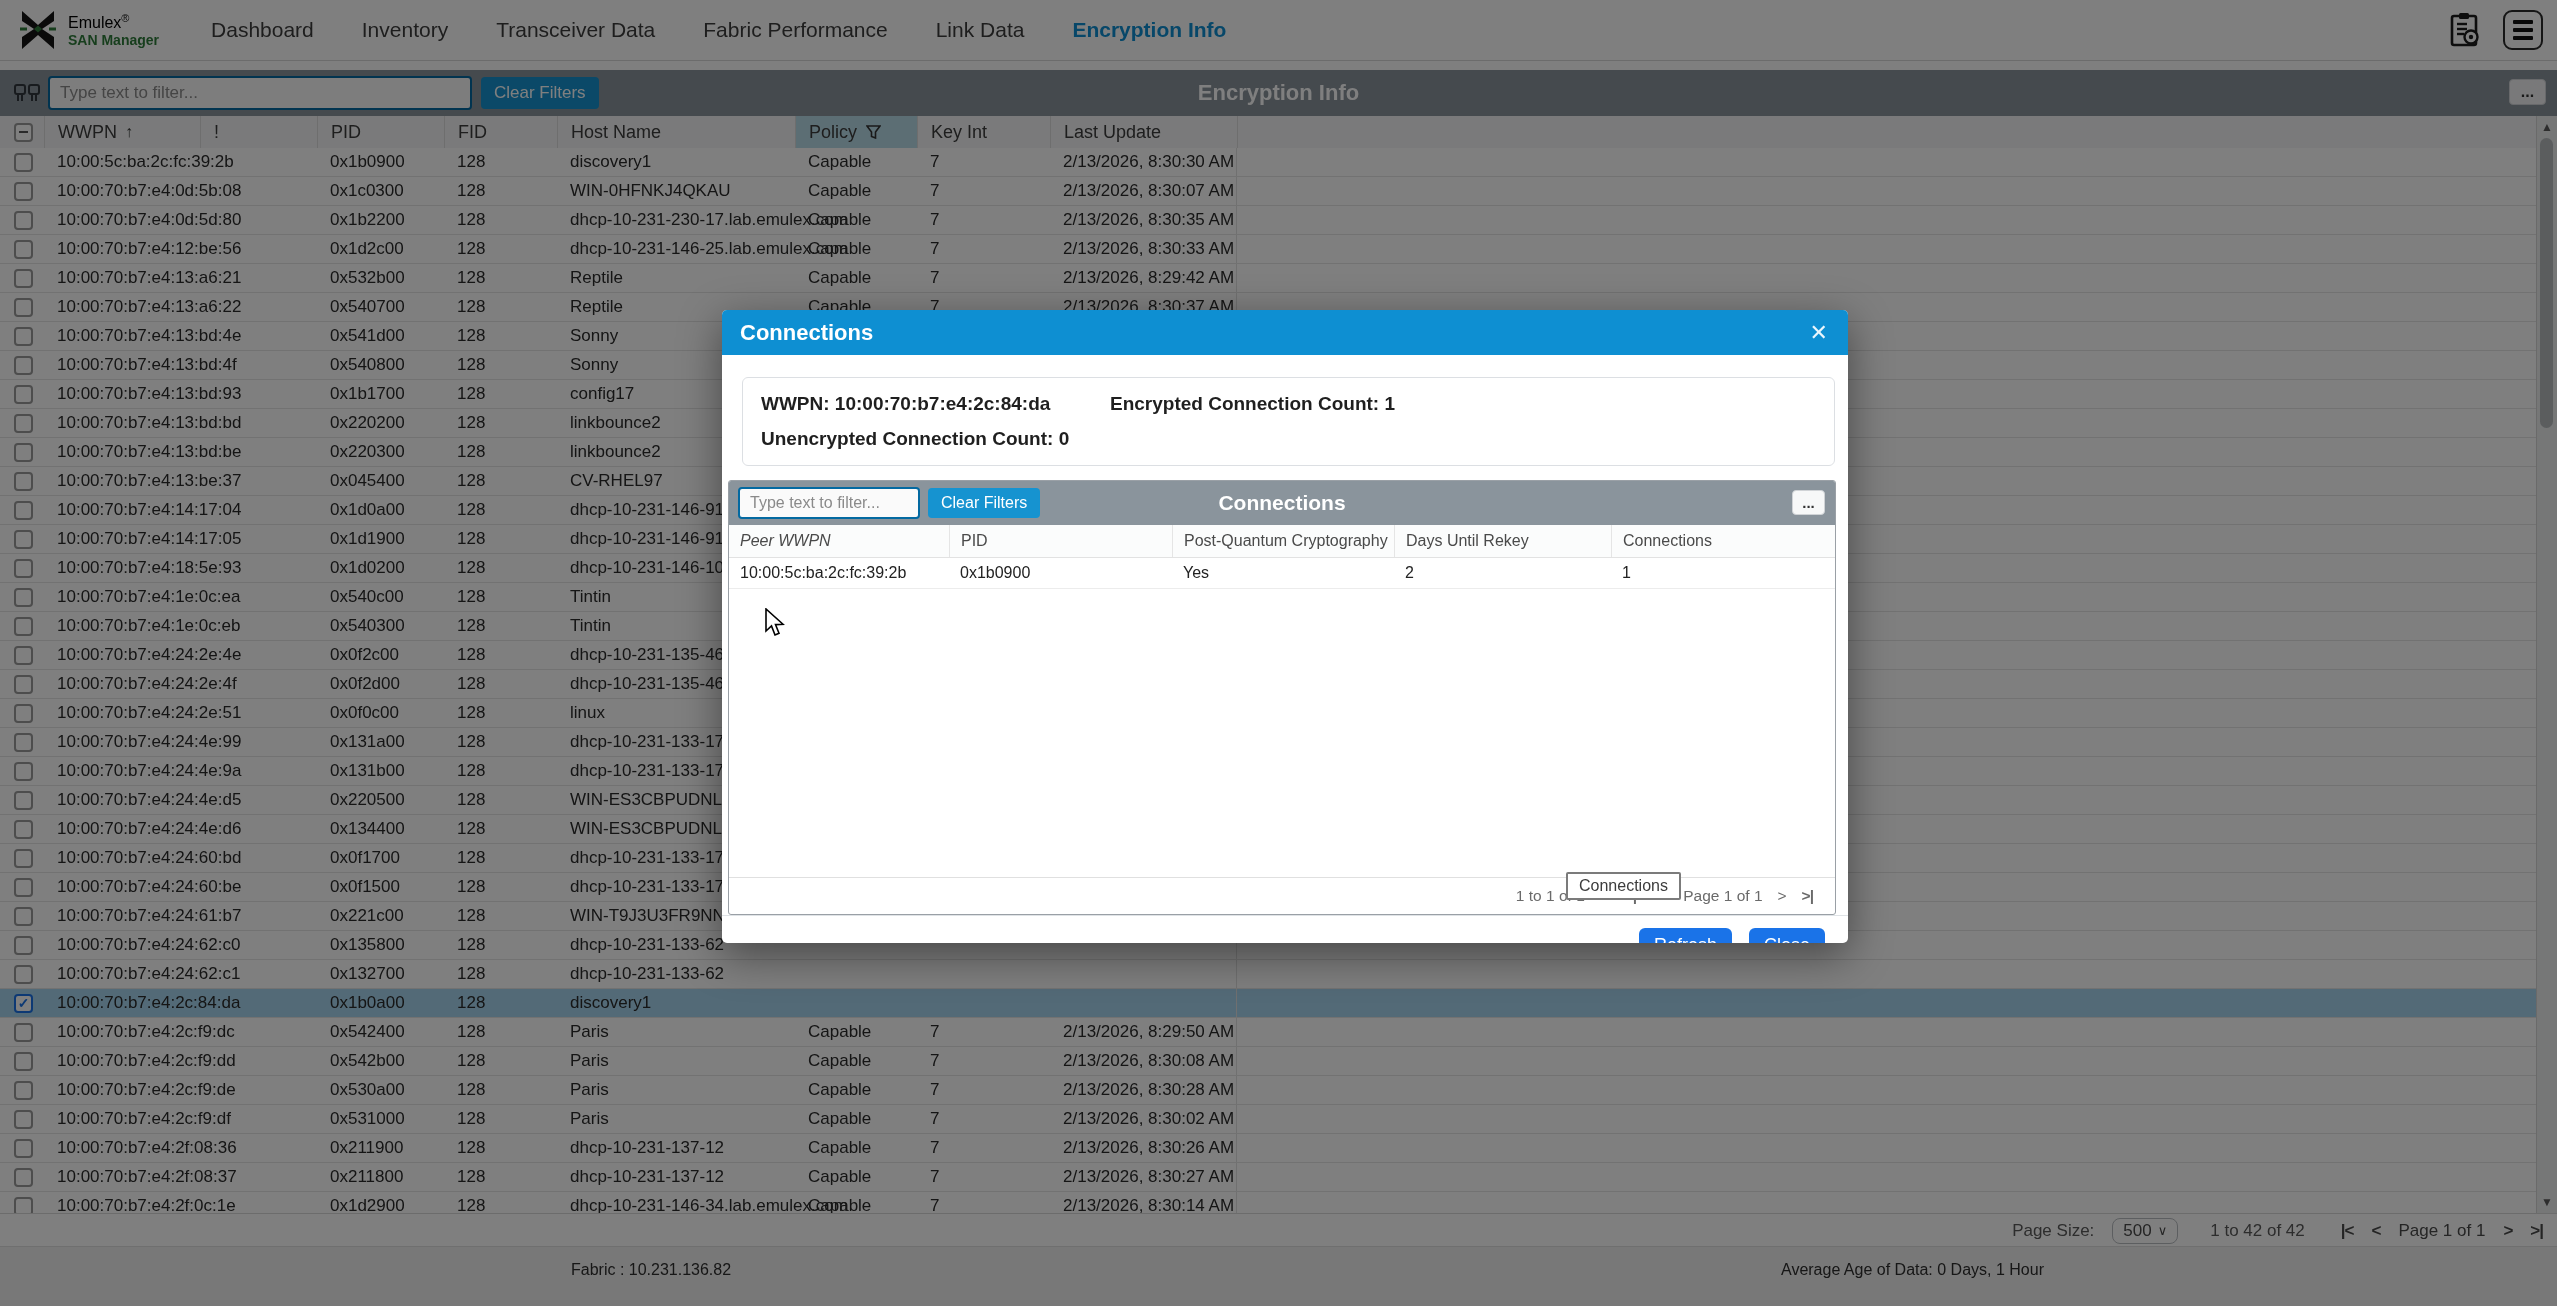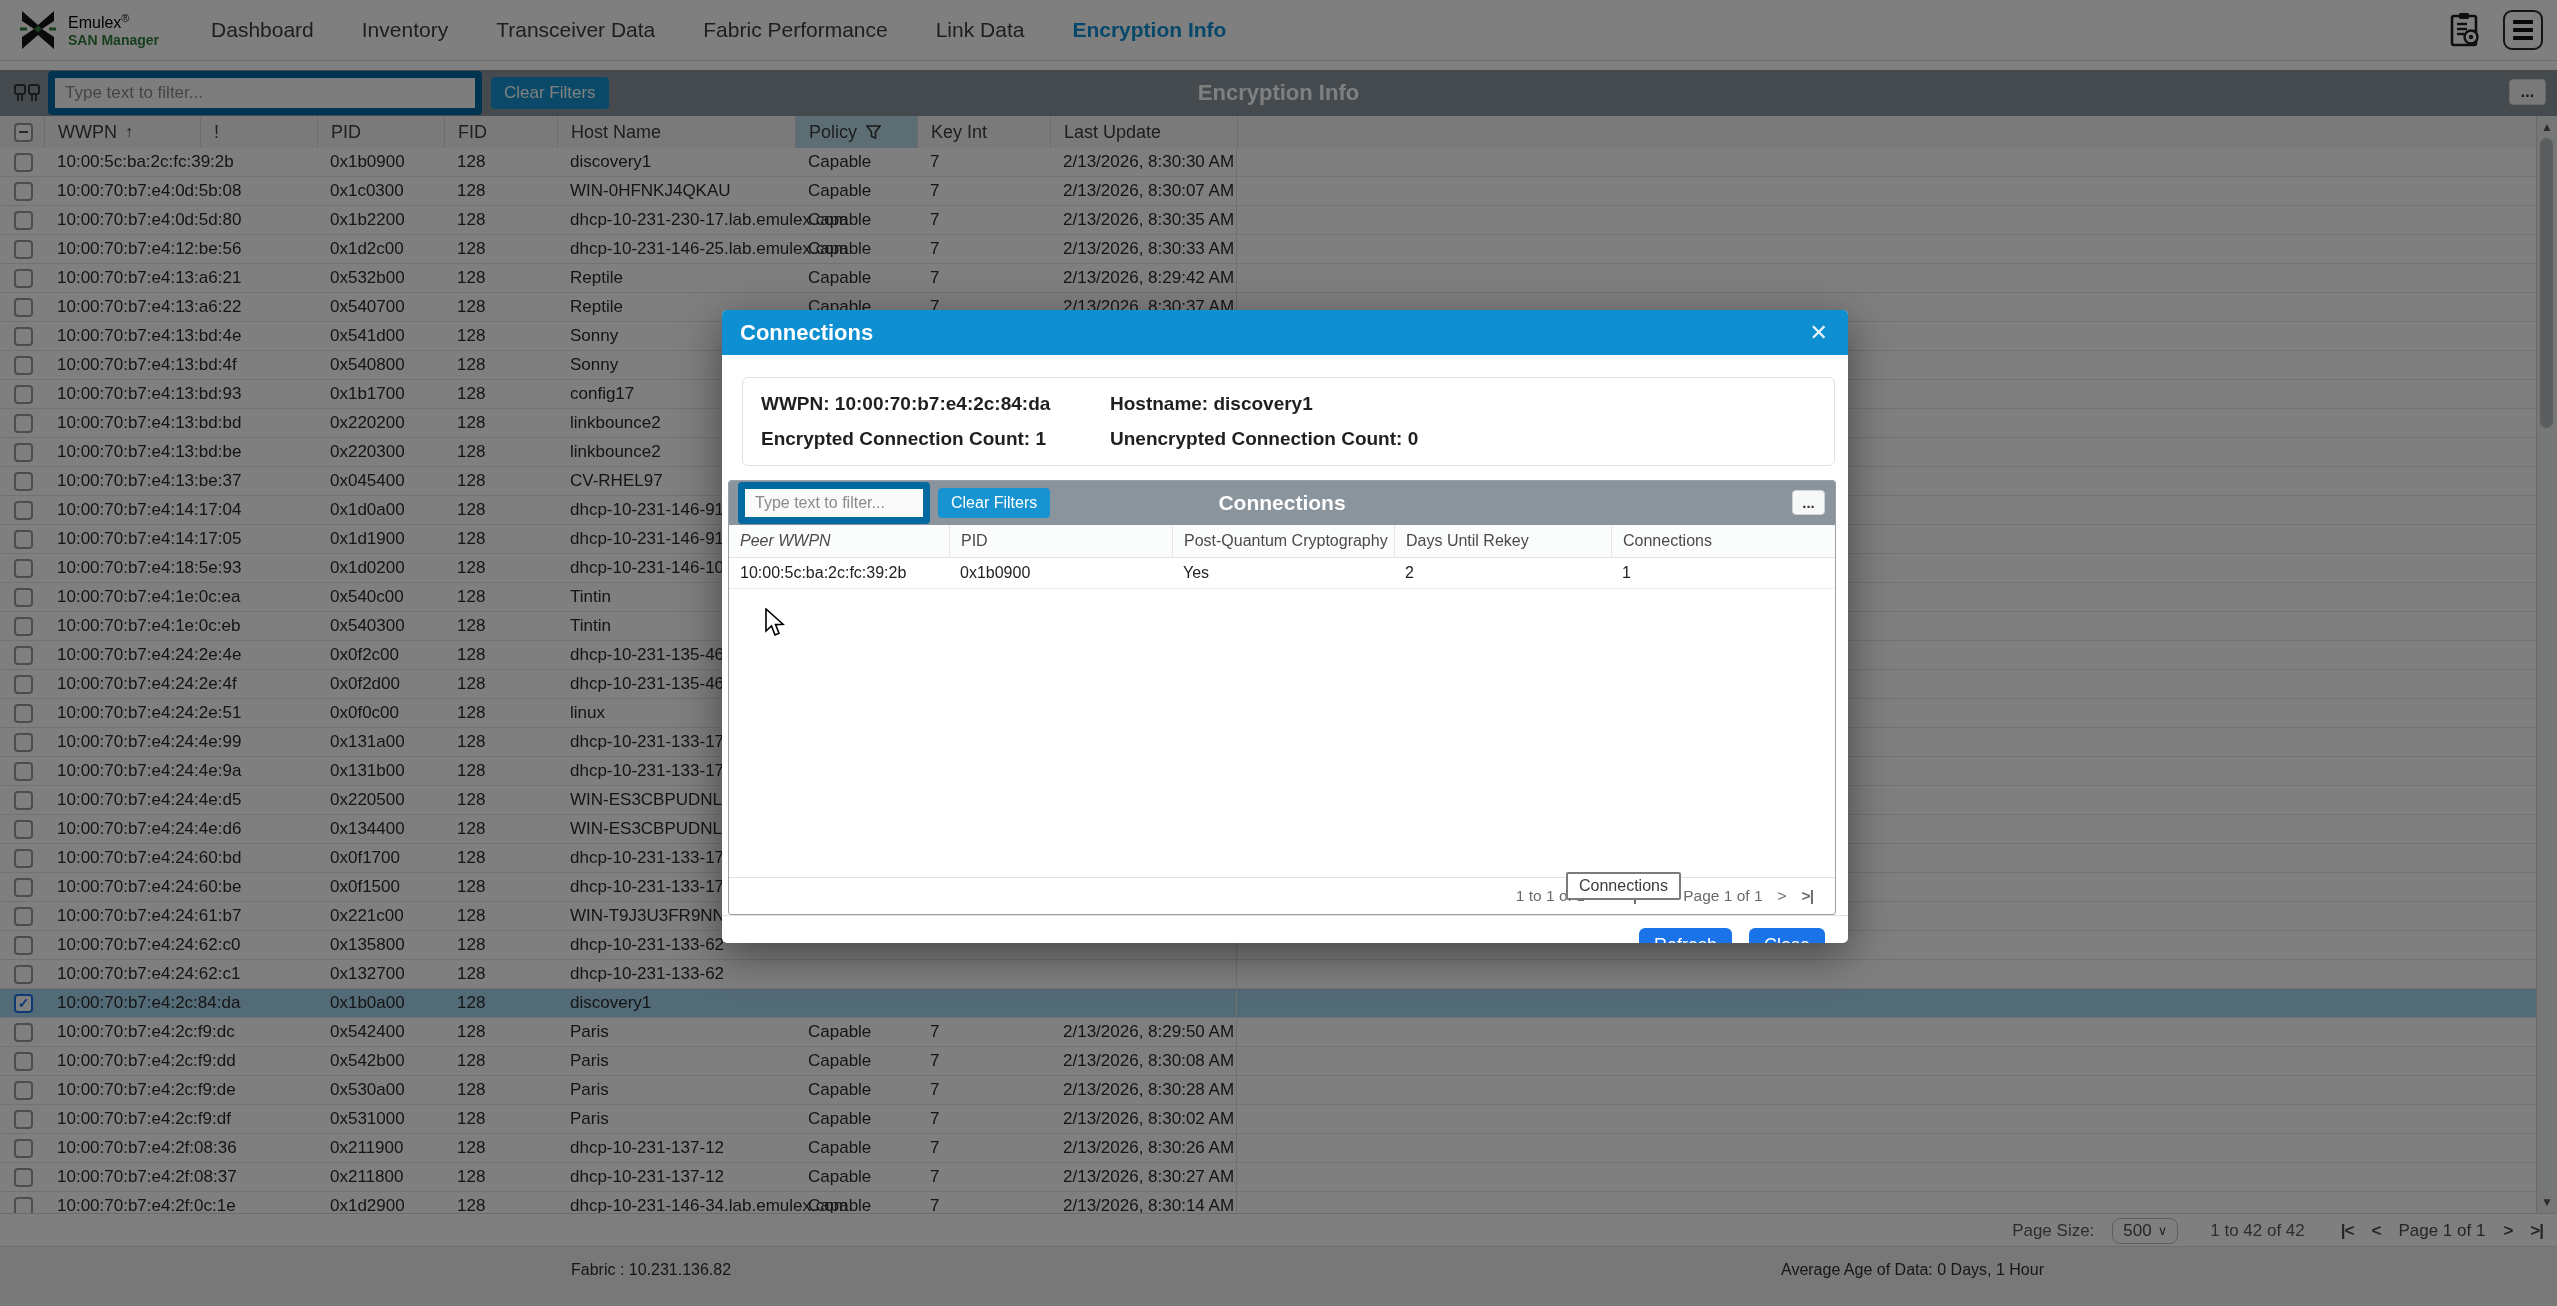--- a/index.html
+++ b/index.html
@@ -15,21 +15,21 @@
   .nav-items{display:flex;align-items:center;margin-left:52px;gap:48px;}
   .nav-item{font-size:21px;color:#3d3d3d;cursor:pointer;}
   .nav-item.active{color:#0e8fd2;font-weight:600;}
   .topnav-right{margin-left:auto;display:flex;align-items:center;gap:22px;margin-right:14px;}
   .menu-btn{width:40px;height:40px;border:2.5px solid #2b2b2b;border-radius:9px;background:#fff;display:flex;flex-direction:column;justify-content:center;align-items:center;gap:4px;cursor:pointer;}
   .menu-btn i{display:block;width:20px;height:4px;background:#111;border-radius:1px;}
 
   
   .toolbar{position:absolute;top:70px;left:0;right:0;height:46px;background:#8a949c;display:flex;align-items:center;padding:0 10px;box-sizing:border-box;}
   .tool-icon{width:30px;height:30px;margin:0 6px 0 2px;display:flex;align-items:center;justify-content:center;}
-  .filter-input{width:400px;height:30px;border:7px solid #0369a1;border-radius:4px;background:#fafafa;font-size:17px;padding:0 10px;color:#0c4a6e;font-family:inherit;}
+  .filter-input{width:400px;height:30px;border:2px solid #0369a1;border-radius:4px;background:#fafafa;font-size:17px;padding:0 10px;color:#0c4a6e;font-family:inherit;}
   .filter-input::placeholder{color:#8a8a8a;}
   .btn-clear{margin-left:9px;height:32px;background:#1693d0;color:#fff;border:none;border-radius:4px;font-size:17px;padding:0 13px;font-family:inherit;cursor:pointer;}
   .toolbar-title{position:absolute;left:0;right:0;text-align:center;font-size:22px;font-weight:700;color:#fff;pointer-events:none;}
   .btn-more{position:absolute;right:11px;top:9px;width:37px;height:26px;background:#f2f3f4;border:1px solid #d0d3d6;border-radius:4px;font-size:16px;font-weight:700;color:#333;line-height:10px;cursor:pointer;font-family:inherit;}
 
   
   .gridcols{display:grid;grid-template-columns:44px 156px 117px 127px 113px 238px 122px 133px 187px 1fr;}
   .thead{position:absolute;top:116px;left:0;right:21px;height:32px;background:#f4f5f6;border-bottom:1px solid #cfcfcf;font-size:18px;color:#3c3c3c;}
   .th{display:flex;align-items:center;padding-left:13px;border-left:1px solid #dcdcdc;white-space:nowrap;overflow:hidden;}
   .th:first-child{border-left:none;padding-left:14px;}
@@ -744,21 +744,20 @@
   <div class="overlay"></div>
 
   <div class="modal">
     <div class="modal-header">
       <span class="modal-title">Connections</span>
       <span class="modal-x">✕</span>
     </div>
 
     <div class="info-card">
       <span>WWPN: 10:00:70:b7:e4:2c:84:da</span>
-      <span>Hostname: discovery1</span>
       <span>Encrypted Connection Count: 1</span>
       <span>Unencrypted Connection Count: 0</span>
     </div>
 
     <div class="panel">
       <div class="panel-toolbar">
         <input class="filter-input" placeholder="Type text to filter..." style="">
         <button class="btn-clear">Clear Filters</button>
         <div class="panel-title">Connections</div>
         <button class="panel-more">...</button>

